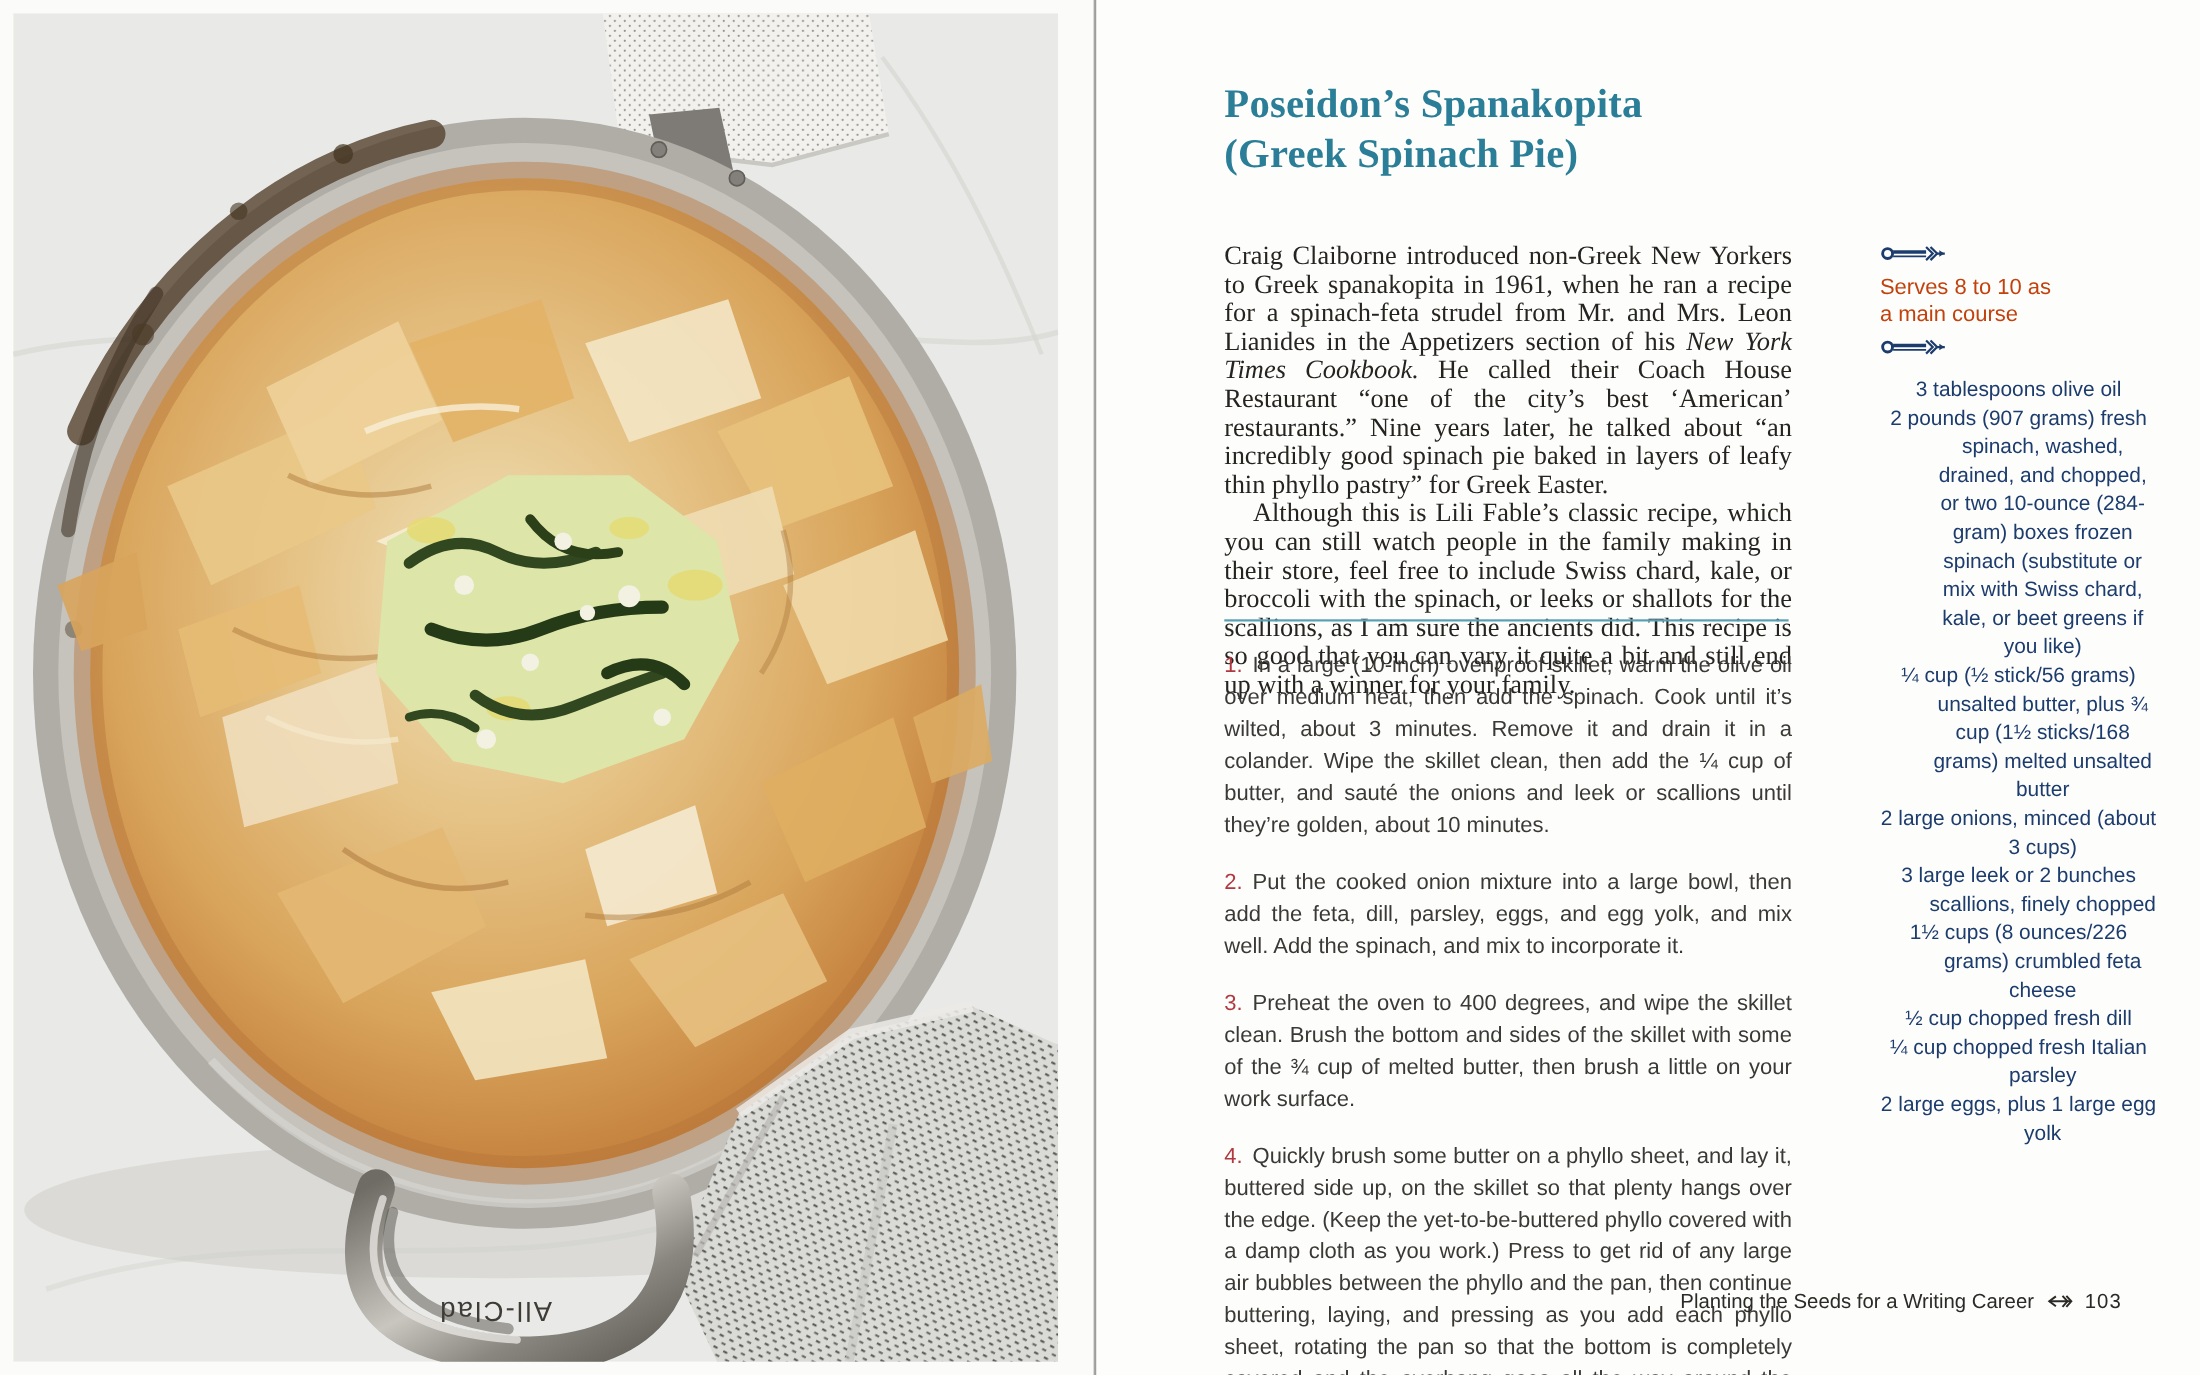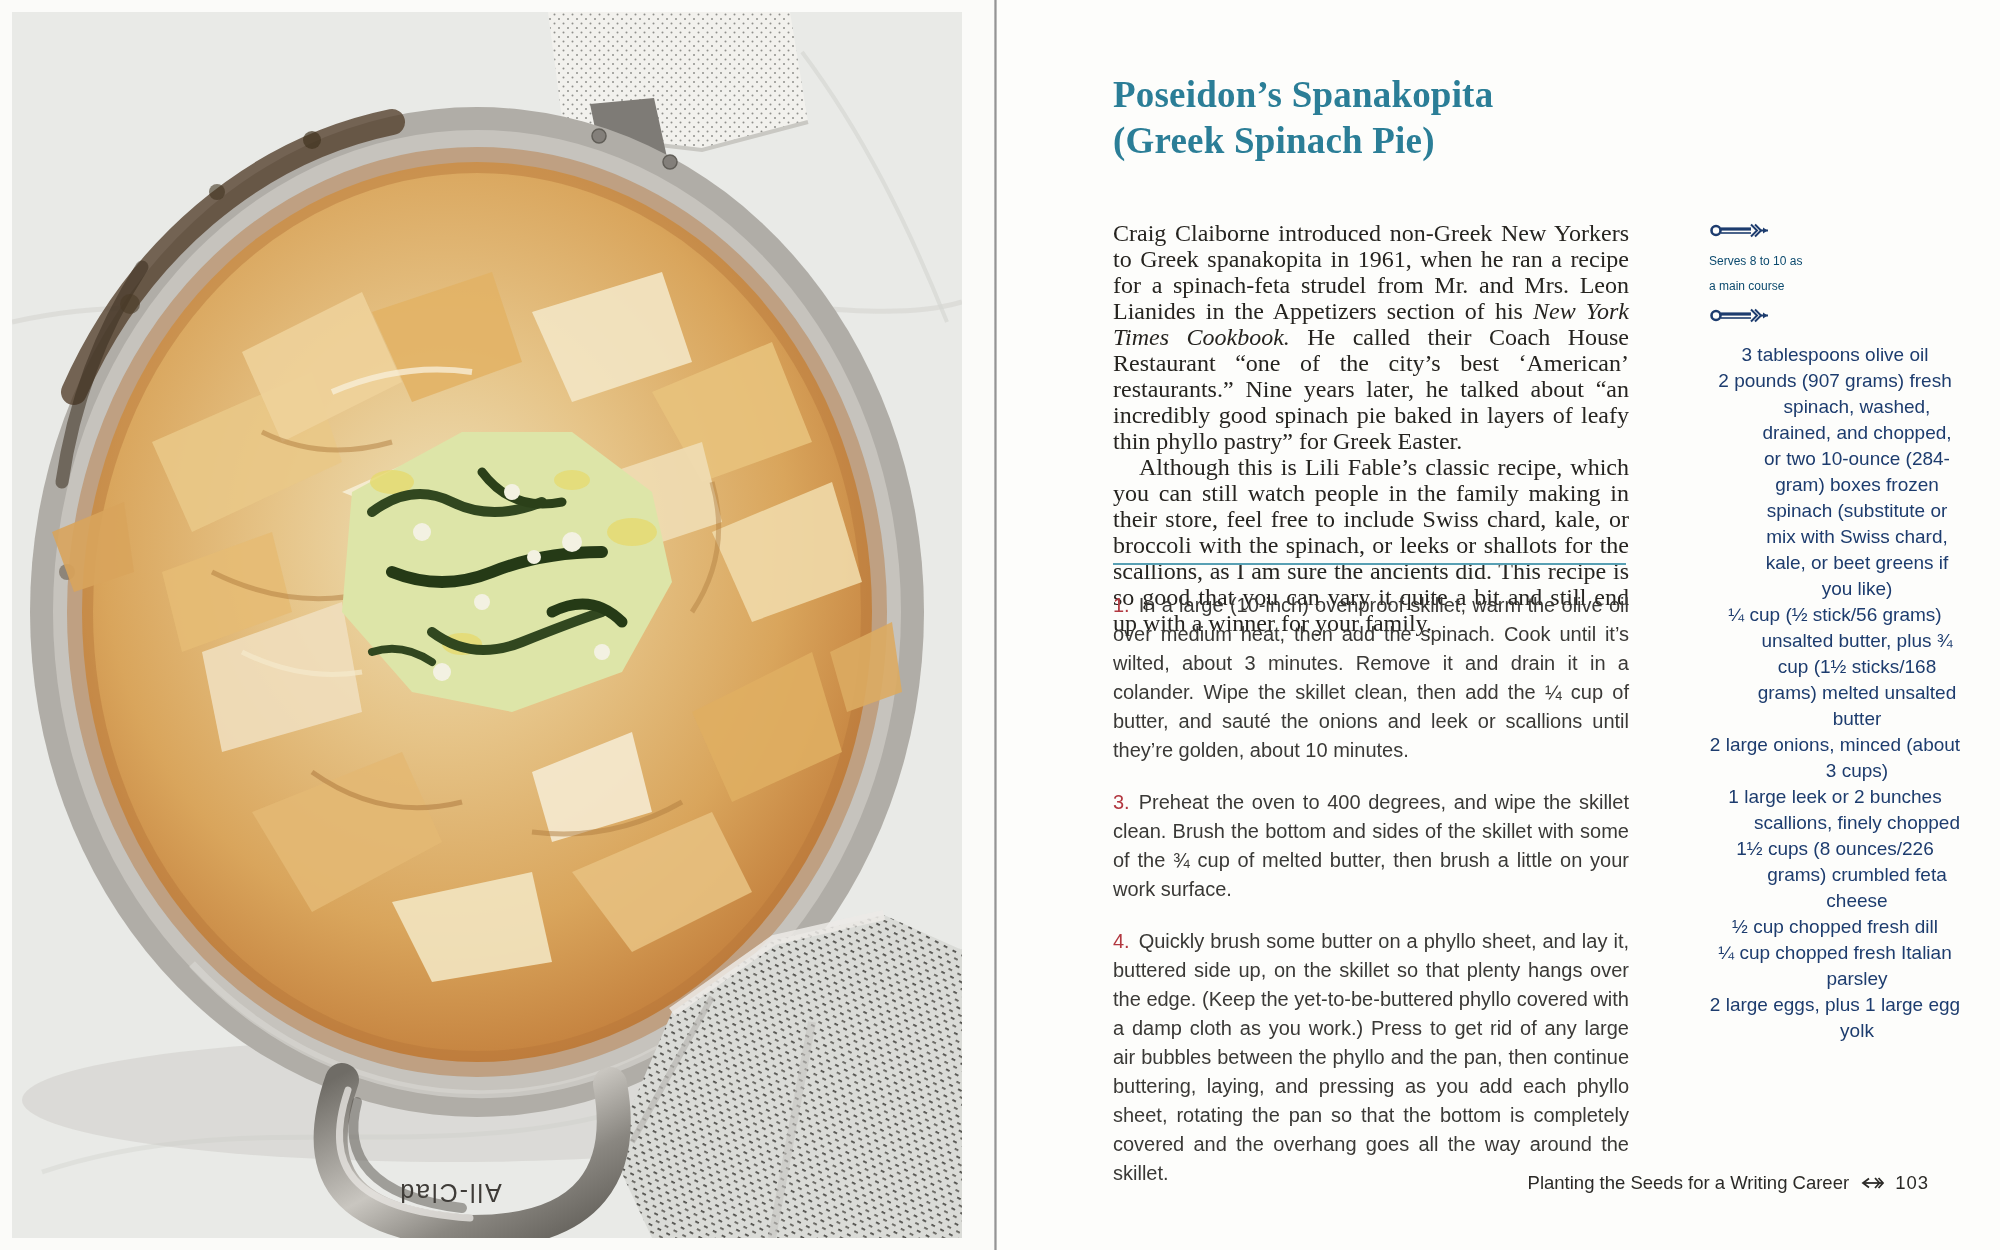--- a/index.html
+++ b/index.html
@@ -24,21 +24,21 @@
   .steps{position:absolute;left:116px;top:591px;width:516px;
          font-family:"Liberation Sans",sans-serif;font-size:20px;line-height:29px;
          color:#3a3936;text-align:justify;}
   .step{margin:0 0 23px 0;}
   .step-num{color:#b23840;margin-right:9px;}
   
   .sidebar{position:absolute;left:712px;top:222px;width:252px;
            font-family:"Liberation Sans",sans-serif;}
   .orn{display:block;margin:0 0 10px 0;}
   .orn2{margin:8px 0 18px 0;}
-  .serves{font-size:12px;line-height:25px;color:#0c4a6e;margin:0 0 6px 0;}
+  .serves{font-size:20px;line-height:25px;color:#c2410c;margin:0 0 6px 0;}
   .ingredients{list-style:none;margin:0;padding:0;font-size:19px;line-height:26px;color:#1d3c6e;}
   .ingredients li{padding-left:44px;text-indent:-44px;margin:0;text-align:center;}
   
   .footer{position:absolute;right:71px;top:1172px;display:flex;align-items:center;gap:10px;
           font-family:"Liberation Sans",sans-serif;font-size:18.5px;color:#2b2a27;white-space:nowrap;}
   .pagenum{letter-spacing:1px;}
 </style>
 </head>
 <body>
 
@@ -185,20 +185,21 @@
 
     <div class="intro">
       <p><span>Craig Claiborne introduced non-Greek New Yorkers to Greek spanakopita in 1961, when he ran a recipe for a spinach-feta strudel from Mr. and Mrs. Leon Lianides in the Appetizers section of his </span><span class="italic">New York Times Cookbook.</span><span> He called their Coach House Restaurant “one of the city’s best ‘American’ restaurants.” Nine years later, he talked about “an incredibly good spinach pie baked in layers of leafy thin phyllo pastry” for Greek Easter.</span></p>
       <p class="indent">Although this is Lili Fable’s classic recipe, which you can still watch people in the family making in their store, feel free to include Swiss chard, kale, or broccoli with the spinach, or leeks or shallots for the scallions, as I am sure the ancients did. This recipe is so good that you can vary it quite a bit and still end up with a winner for your family.</p>
     </div>
 
     <div class="divider"></div>
 
     <div class="steps">
       <p class="step"><span class="step-num">1.</span><span class="step-text">In a large (10-inch) ovenproof skillet, warm the olive oil over medium heat, then add the spinach. Cook until it’s wilted, about 3 minutes. Remove it and drain it in a colander. Wipe the skillet clean, then add the ¼ cup of butter, and sauté the onions and leek or scallions until they’re golden, about 10 minutes.</span></p>
+      <p class="step"><span class="step-num">2.</span><span class="step-text">Put the cooked onion mixture into a large bowl, then add the feta, dill, parsley, eggs, and egg yolk, and mix well. Add the spinach, and mix to incorporate it.</span></p>
       <p class="step"><span class="step-num">3.</span><span class="step-text">Preheat the oven to 400 degrees, and wipe the skillet clean. Brush the bottom and sides of the skillet with some of the ¾ cup of melted butter, then brush a little on your work surface.</span></p>
       <p class="step"><span class="step-num">4.</span><span class="step-text">Quickly brush some butter on a phyllo sheet, and lay it, buttered side up, on the skillet so that plenty hangs over the edge. (Keep the yet-to-be-buttered phyllo covered with a damp cloth as you work.) Press to get rid of any large air bubbles between the phyllo and the pan, then continue buttering, laying, and pressing as you add each phyllo sheet, rotating the pan so that the bottom is completely covered and the overhang goes all the way around the skillet.</span></p>
     </div>
 
     <div class="sidebar">
       <svg class="orn" width="62" height="17" viewBox="0 0 62 17">
         <g stroke="#1d3c6e" fill="none">
           <circle cx="7" cy="8.5" r="4.5" stroke-width="2.6"></circle>
           <line x1="12" y1="7" x2="42" y2="7" stroke-width="3.2"></line>
           <line x1="12" y1="11" x2="42" y2="11" stroke-width="1.6"></line>
@@ -221,21 +222,21 @@
           <path d="M46,2.5 L52,8.5 L46,14.5" stroke-width="2"></path>
           <path d="M52,8.5 L59,8.5" stroke-width="2"></path>
         </g>
         <path d="M54,5.5 L58.5,8.5 L54,11.5 Z" fill="#1d3c6e"></path>
       </svg>
       <ul class="ingredients">
         <li>3 tablespoons olive oil</li>
         <li>2 pounds (907 grams) fresh spinach, washed, drained, and chopped, or two 10-ounce (284-gram) boxes frozen spinach (substitute or mix with Swiss chard, kale, or beet greens if you like)</li>
         <li>¼ cup (½ stick/56 grams) unsalted butter, plus ¾ cup (1½ sticks/168 grams) melted unsalted butter</li>
         <li>2 large onions, minced (about 3 cups)</li>
-        <li>1 large leek or 2 bunches scallions, finely chopped</li>
+        <li>3 large leek or 2 bunches scallions, finely chopped</li>
         <li>1½ cups (8 ounces/226 grams) crumbled feta cheese</li>
         <li>½ cup chopped fresh dill</li>
         <li>¼ cup chopped fresh Italian parsley</li>
         <li>2 large eggs, plus 1 large egg yolk</li>
       </ul>
     </div>
 
     <div class="footer">
       <span>Planting the Seeds for a Writing Career</span>
       <svg width="26" height="14" viewBox="0 0 26 14">

